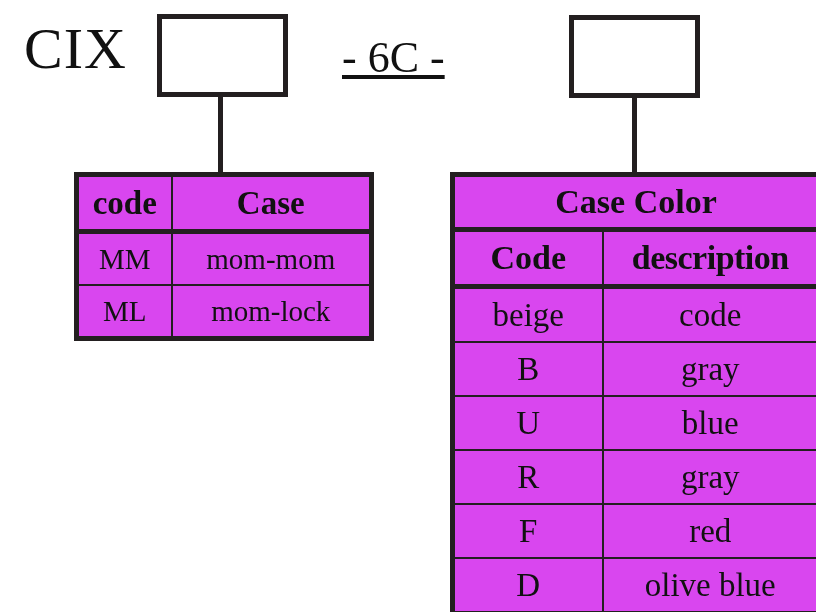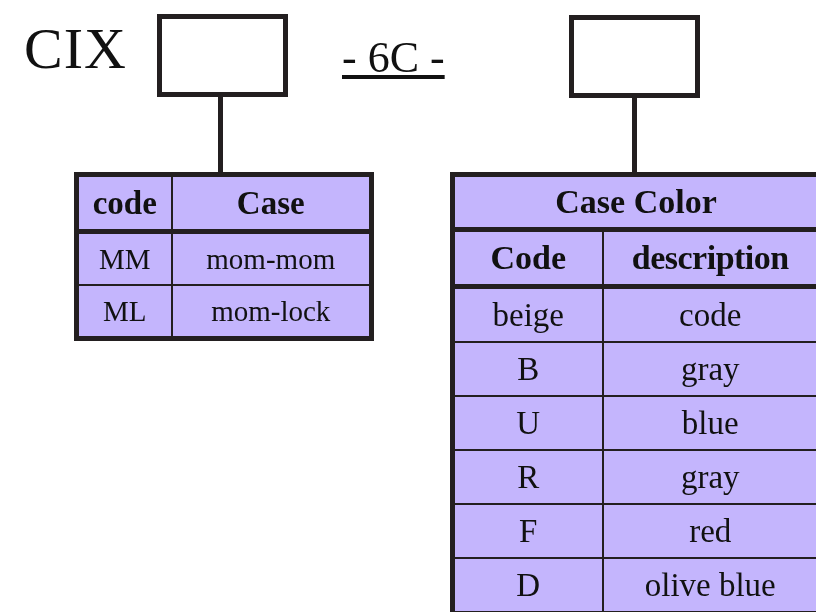--- a/index.html
+++ b/index.html
@@ -66,21 +66,21 @@
     border: 5px solid #231f20;
     box-sizing: border-box;
   }
   .legend-table td,
   .legend-table th {
     border: 2px solid #231f20;
     text-align: center;
     vertical-align: middle;
     padding: 0 4px;
     white-space: nowrap;
-    background: #c4b5fd;
+    background: #d946ef;
     color: #111111;
     font-weight: normal;
   }
   .legend-table .hdr {
     font-weight: bold;
   }
   
   .legend-table .rule-under td,
   .legend-table .rule-under th {
     border-bottom: 5px solid #231f20;

